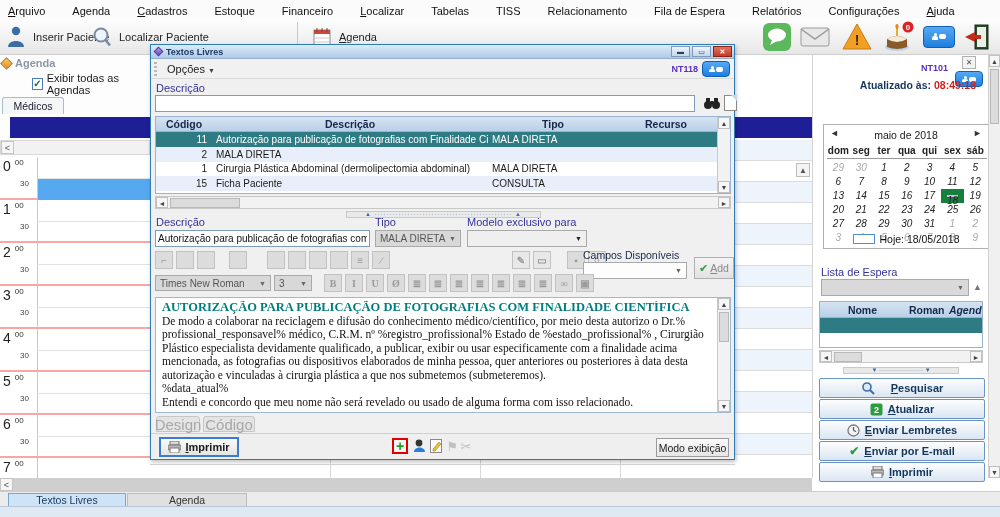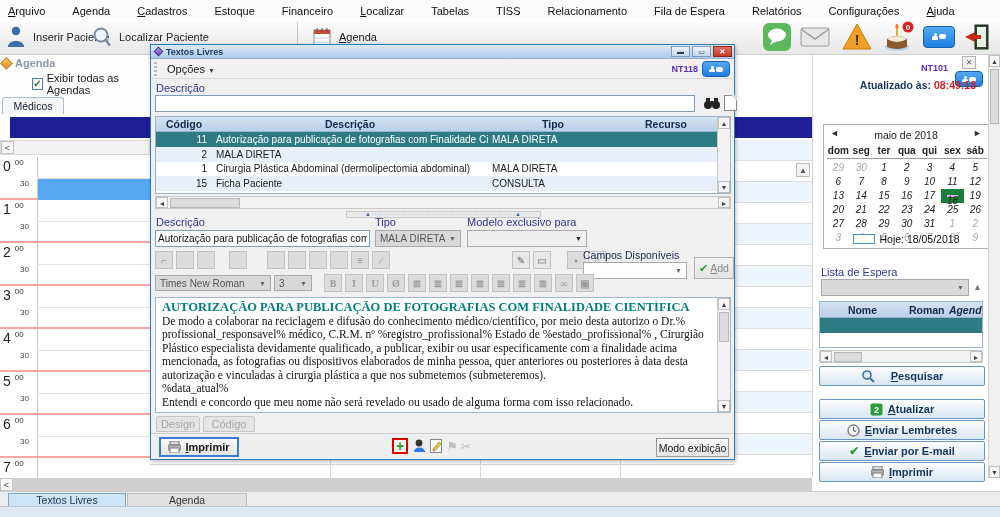--- a/index.html
+++ b/index.html
@@ -97,21 +97,21 @@
   #addbtn{position:absolute;left:543px;top:212px;width:40px;height:22px;border:1px solid #b0b0b0;background:linear-gradient(#f4f4f4,#e2e2e2);font-size:10.5px;color:#8a8a8a;display:flex;align-items:center;justify-content:center;gap:2px;}
   #addbtn .chk{color:#2d9c3c;font-size:11px;}
 
   
   #editor{position:absolute;left:4px;top:252px;width:576px;height:116px;background:#fff;border:1px solid #a0b8d0;}
   #ed-inner{position:absolute;left:6px;top:3px;width:552px;height:110px;overflow:hidden;font-family:"Liberation Serif",serif;font-size:11.5px;line-height:13.5px;color:#111;}
   #ed-title{color:#007d7d;font-weight:bold;font-size:12.5px;}
   #ed-vscroll{position:absolute;right:0;top:0;width:13px;height:114px;background:#f2f2f2;border-left:1px solid #c8c8c8;}
   .vthumb{position:absolute;left:1px;width:10px;background:#dcdcdc;border:1px solid #b8b8b8;}
 
-  .dtab{position:absolute;top:371px;height:16px;background:#e4e4e4;border:1px solid #c6c6c6;border-radius:3px 3px 0 0;font-size:11px;color:#a8a8a8;display:flex;align-items:center;justify-content:center;}
+  .dtab{position:absolute;top:371px;height:16px;background:#e4e4e4;border:1px solid #c6c6c6;border-radius:3px 3px 0 0;font-size:15px;color:#a8a8a8;display:flex;align-items:center;justify-content:center;}
   #dlg-footer{position:absolute;left:0;top:388px;width:583px;height:26px;background:#efefef;border-top:1px solid #cfcfcf;}
   #printbtn{position:absolute;left:8px;top:3px;width:80px;height:20px;border:2px solid #3a7bd5;background:linear-gradient(#fcfcfc,#e4e4e4);font-size:11px;font-weight:bold;color:#1a1a1a;display:flex;align-items:center;justify-content:center;gap:4px;}
   .fic{position:absolute;top:4px;width:16px;height:16px;display:flex;align-items:center;justify-content:center;font-size:13px;}
   #viewmode{position:absolute;left:505px;top:4px;width:73px;height:19px;border:1px solid #9a9a9a;background:linear-gradient(#fafafa,#e6e6e6);font-size:10.5px;color:#222;display:flex;align-items:center;justify-content:center;}
 
   
   #rightpanel{position:absolute;left:812px;top:55px;width:176px;height:423px;background:#fff;border-left:1px solid #d4d4d4;}
   #rp-close{position:absolute;left:149px;top:1px;width:14px;height:13px;border:1px solid #b0b0b0;background:#f4f4f4;font-size:8px;color:#555;text-align:center;line-height:12px;}
   #rp-nt{position:absolute;left:108px;top:8px;font-size:9px;font-weight:bold;color:#5b2fbd;}
   #rp-updated{position:absolute;right:12px;top:24px;font-size:10.5px;font-weight:bold;color:#16355c;white-space:nowrap;}
@@ -631,21 +631,21 @@
         </div>
       <div id="wait-row-sel"></div>
     </div>
     <div id="wait-hscroll">
       <span class="arrbox" style="left:0;top:0;height:11px;">◄</span>
       <span class="arrbox" style="right:0;left:auto;top:0;height:11px;">►</span>
       <span class="hthumb" style="width:28px;"></span>
     </div>
     <div id="rp-splitter">▼ ······················ ▼</div>
     <div id="rp-buttons">
-        <div class="rpbtn" style="top: 311px; gap: 16px;">
+        <div class="rpbtn" style="top: 323px; gap: 16px;">
           <span>
             <svg width="14" height="14" viewBox="0 0 14 14">
               <circle cx="6" cy="6" r="4" fill="#dce9f8" stroke="#3a6ea5" stroke-width="1.6"></circle>
               <line x1="9" y1="9" x2="13" y2="13" stroke="#3a6ea5" stroke-width="2"></line>
             </svg>
           </span>
           <span><u>P</u>esquisar</span>
         </div>
         <div class="rpbtn" style="top: 344px;">
           <span>

